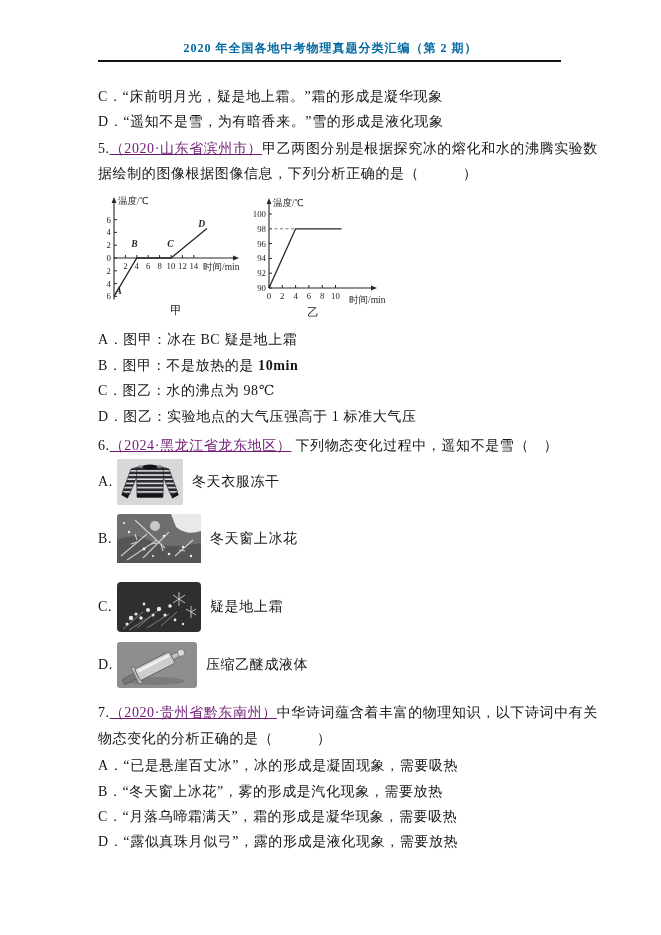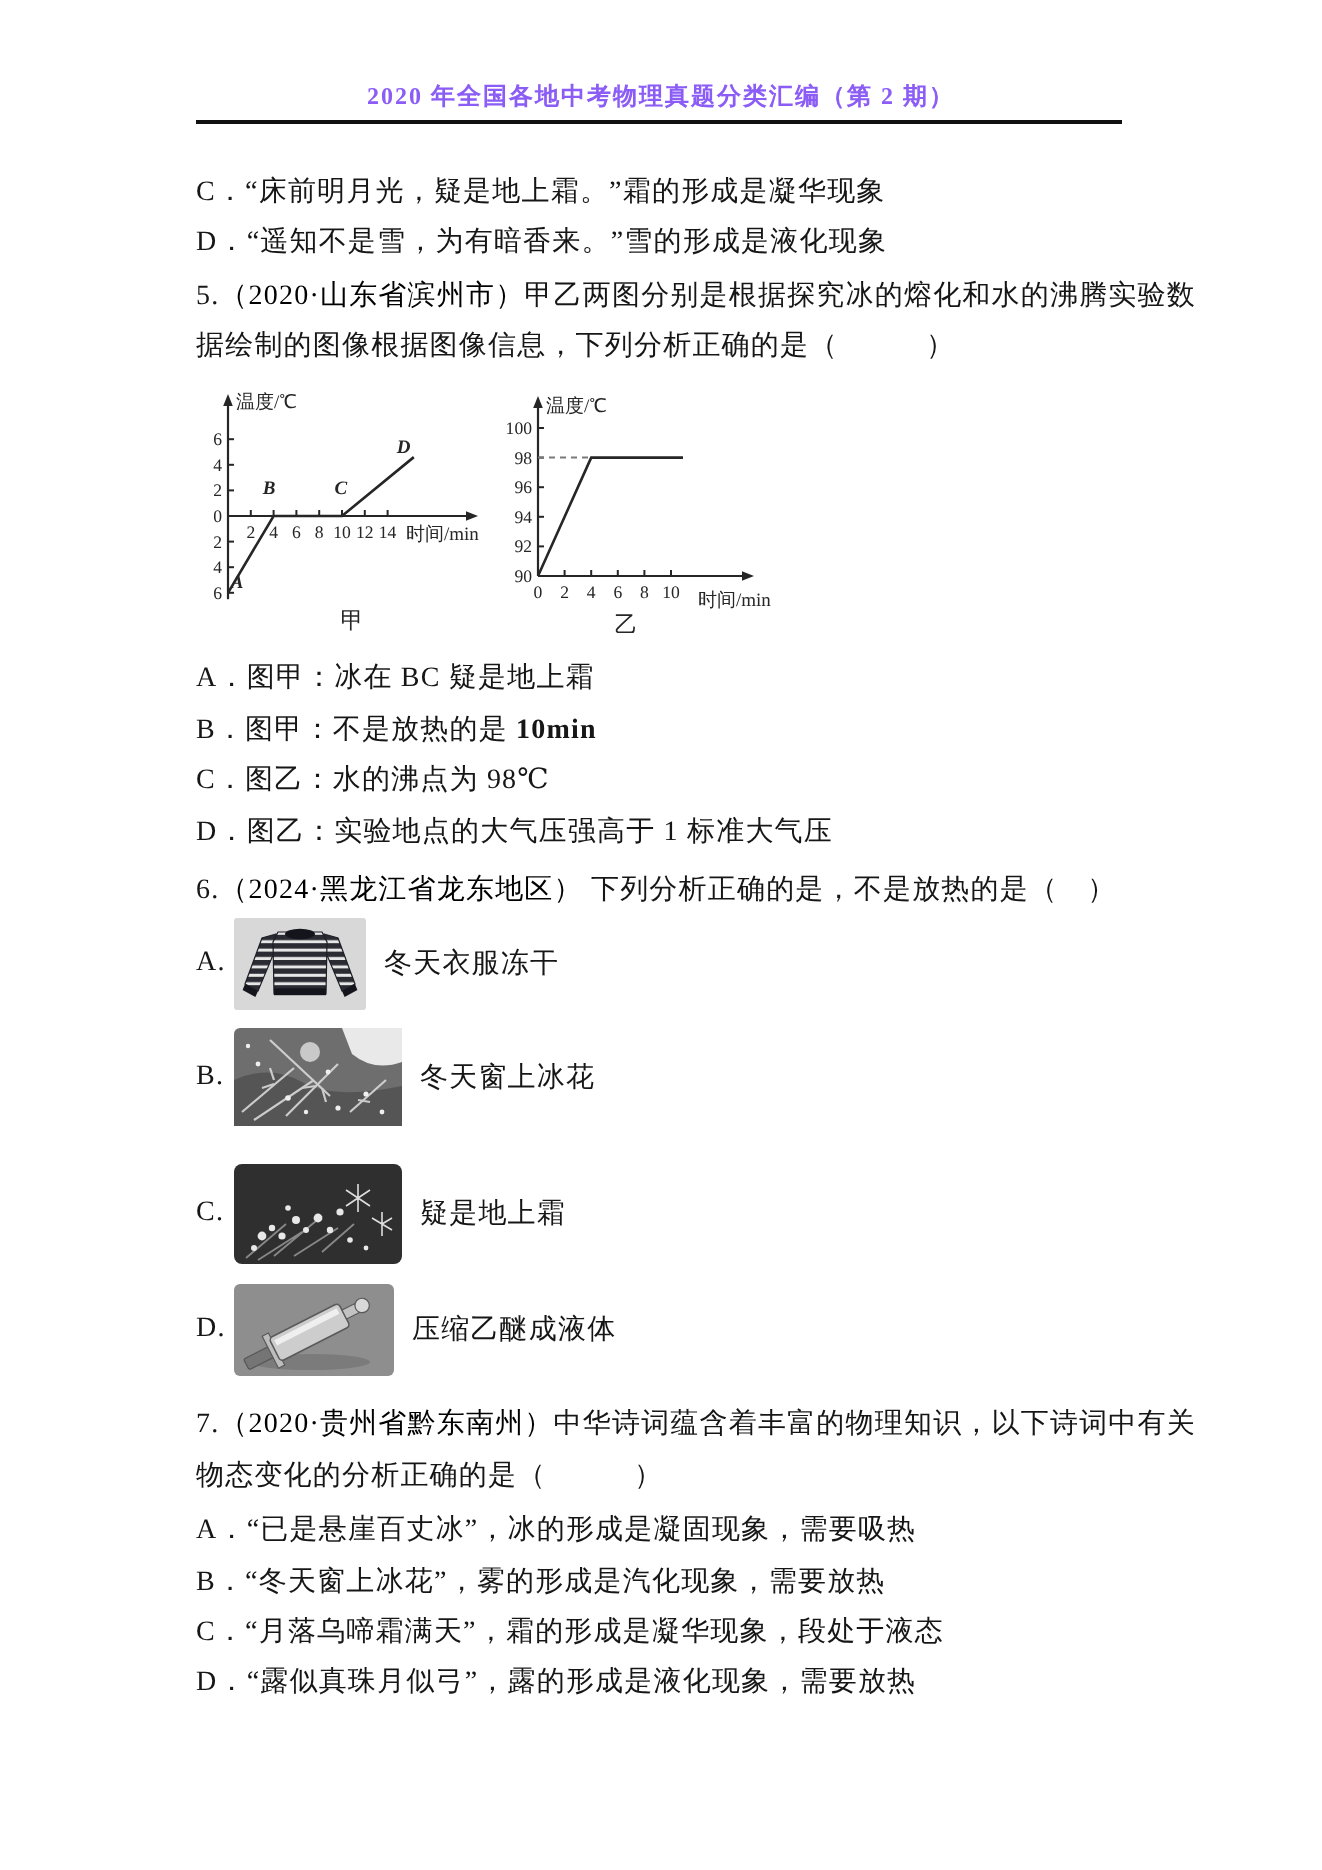--- a/index.html
+++ b/index.html
@@ -3,28 +3,28 @@
 <meta charset="utf-8">
 <style>
   html,body{margin:0;padding:0;}
   body{
     width:661px;height:935px;background:#ffffff;position:relative;overflow:hidden;
     font-family:"Liberation Serif","DejaVu Serif",serif;color:#161616;
   }
   .abs{position:absolute;}
   .hdr{
     top:40px;left:0;width:661px;text-align:center;
-    font-size:12px;font-weight:bold;letter-spacing:1px;color:#8b5cf6;
+    font-size:12px;font-weight:bold;letter-spacing:1px;color:#0369a1;
   }
   .rule{top:60px;left:98px;width:463px;height:2px;background:#111;}
   .tline{
     left:98px;font-size:14px;line-height:17px;white-space:nowrap;letter-spacing:0.6px;
   }
   .opt-label{display:inline-block;min-width:24px;}
-  .red{color:#000000;}
+  .red{color:#701a75;text-decoration:underline;}
   .bold{font-weight:bold;}
   .ital{font-family:"Liberation Serif",serif;}
   .chart{position:absolute;overflow:visible;}
   .img-row{
     position:absolute;left:98px;display:flex;align-items:center;
     font-size:14px;letter-spacing:0.6px;white-space:nowrap;
   }
   .img-row .opt-label{min-width:19px;}
   .img-caption{margin-left:9px;}
   .photo{display:block;margin-right:0;}
@@ -117,21 +117,21 @@
     <text x="25" y="13" font-size="9.5" fill="#262626" font-family="Liberation Serif, serif">温度/℃</text>
     <text x="101" y="110" font-size="9.5" fill="#262626" font-family="Liberation Serif, serif">时间/min</text>
     <text x="65" y="123" text-anchor="middle" font-size="11.5" fill="#262626" font-family="Liberation Serif, serif">乙</text>
   </svg>
 
 <div class="abs tline" style="top:331px"><span class="opt-label">A．</span><span>图甲：冰在 </span><span class="ital">BC</span><span> 疑是地上霜</span></div>
 <div class="abs tline" style="top:357px"><span class="opt-label">B．</span><span>图甲：不是放热的是 </span><span class="bold">10min</span><span></span></div>
 <div class="abs tline" style="top:382px"><span class="opt-label">C．</span><span>图乙：水的沸点为 98℃</span></div>
 <div class="abs tline" style="top:408px"><span class="opt-label">D．</span><span>图乙：实验地点的大气压强高于 1 标准大气压</span></div>
 
-<div class="abs tline" style="top:437px"><span>6.</span><span class="red">（2024·黑龙江省龙东地区）</span><span> 下列分析正确的是，不是放热的是（　）</span></div>
+<div class="abs tline" style="top:437px"><span>6.</span><span class="red">（2024·黑龙江省龙东地区）</span><span> 下列物态变化过程中，遥知不是雪（　）</span></div>
 
 <div class="img-row" style="top:459px">
   <span class="opt-label">A.</span>
   <svg class="photo" width="66" height="46" viewBox="0 0 66 46">
     <rect width="66" height="46" rx="1.5" fill="#d8d8d8"></rect>
     <defs>
       <pattern id="stripes" width="66" height="4.2" patternUnits="userSpaceOnUse">
         <rect width="66" height="4.2" fill="#2b2b33"></rect>
         <rect y="2.7" width="66" height="1.5" fill="#e6e6e6"></rect>
       </pattern>
@@ -216,14 +216,14 @@
     </g>
   </svg>
   <span class="img-caption">压缩乙醚成液体</span>
 </div>
 
 <div class="abs tline" style="top:704px"><span>7.</span><span class="red">（2020·贵州省黔东南州）</span><span>中华诗词蕴含着丰富的物理知识，以下诗词中有关</span></div>
 <div class="abs tline" style="top:730px"><span>物态变化的分析正确的是（　　　）</span></div>
 
 <div class="abs tline" style="top:757px"><span class="opt-label">A．</span><span>“已是悬崖百丈冰”，冰的形成是凝固现象，需要吸热</span></div>
 <div class="abs tline" style="top:783px"><span class="opt-label">B．</span><span>“冬天窗上冰花”，雾的形成是汽化现象，需要放热</span></div>
-<div class="abs tline" style="top:808px"><span class="opt-label">C．</span><span>“月落乌啼霜满天”，霜的形成是凝华现象，段处于液态</span></div>
+<div class="abs tline" style="top:808px"><span class="opt-label">C．</span><span>“月落乌啼霜满天”，霜的形成是凝华现象，需要吸热</span></div>
 <div class="abs tline" style="top:833px"><span class="opt-label">D．</span><span>“露似真珠月似弓”，露的形成是液化现象，需要放热</span></div>
 
 </body></html>

